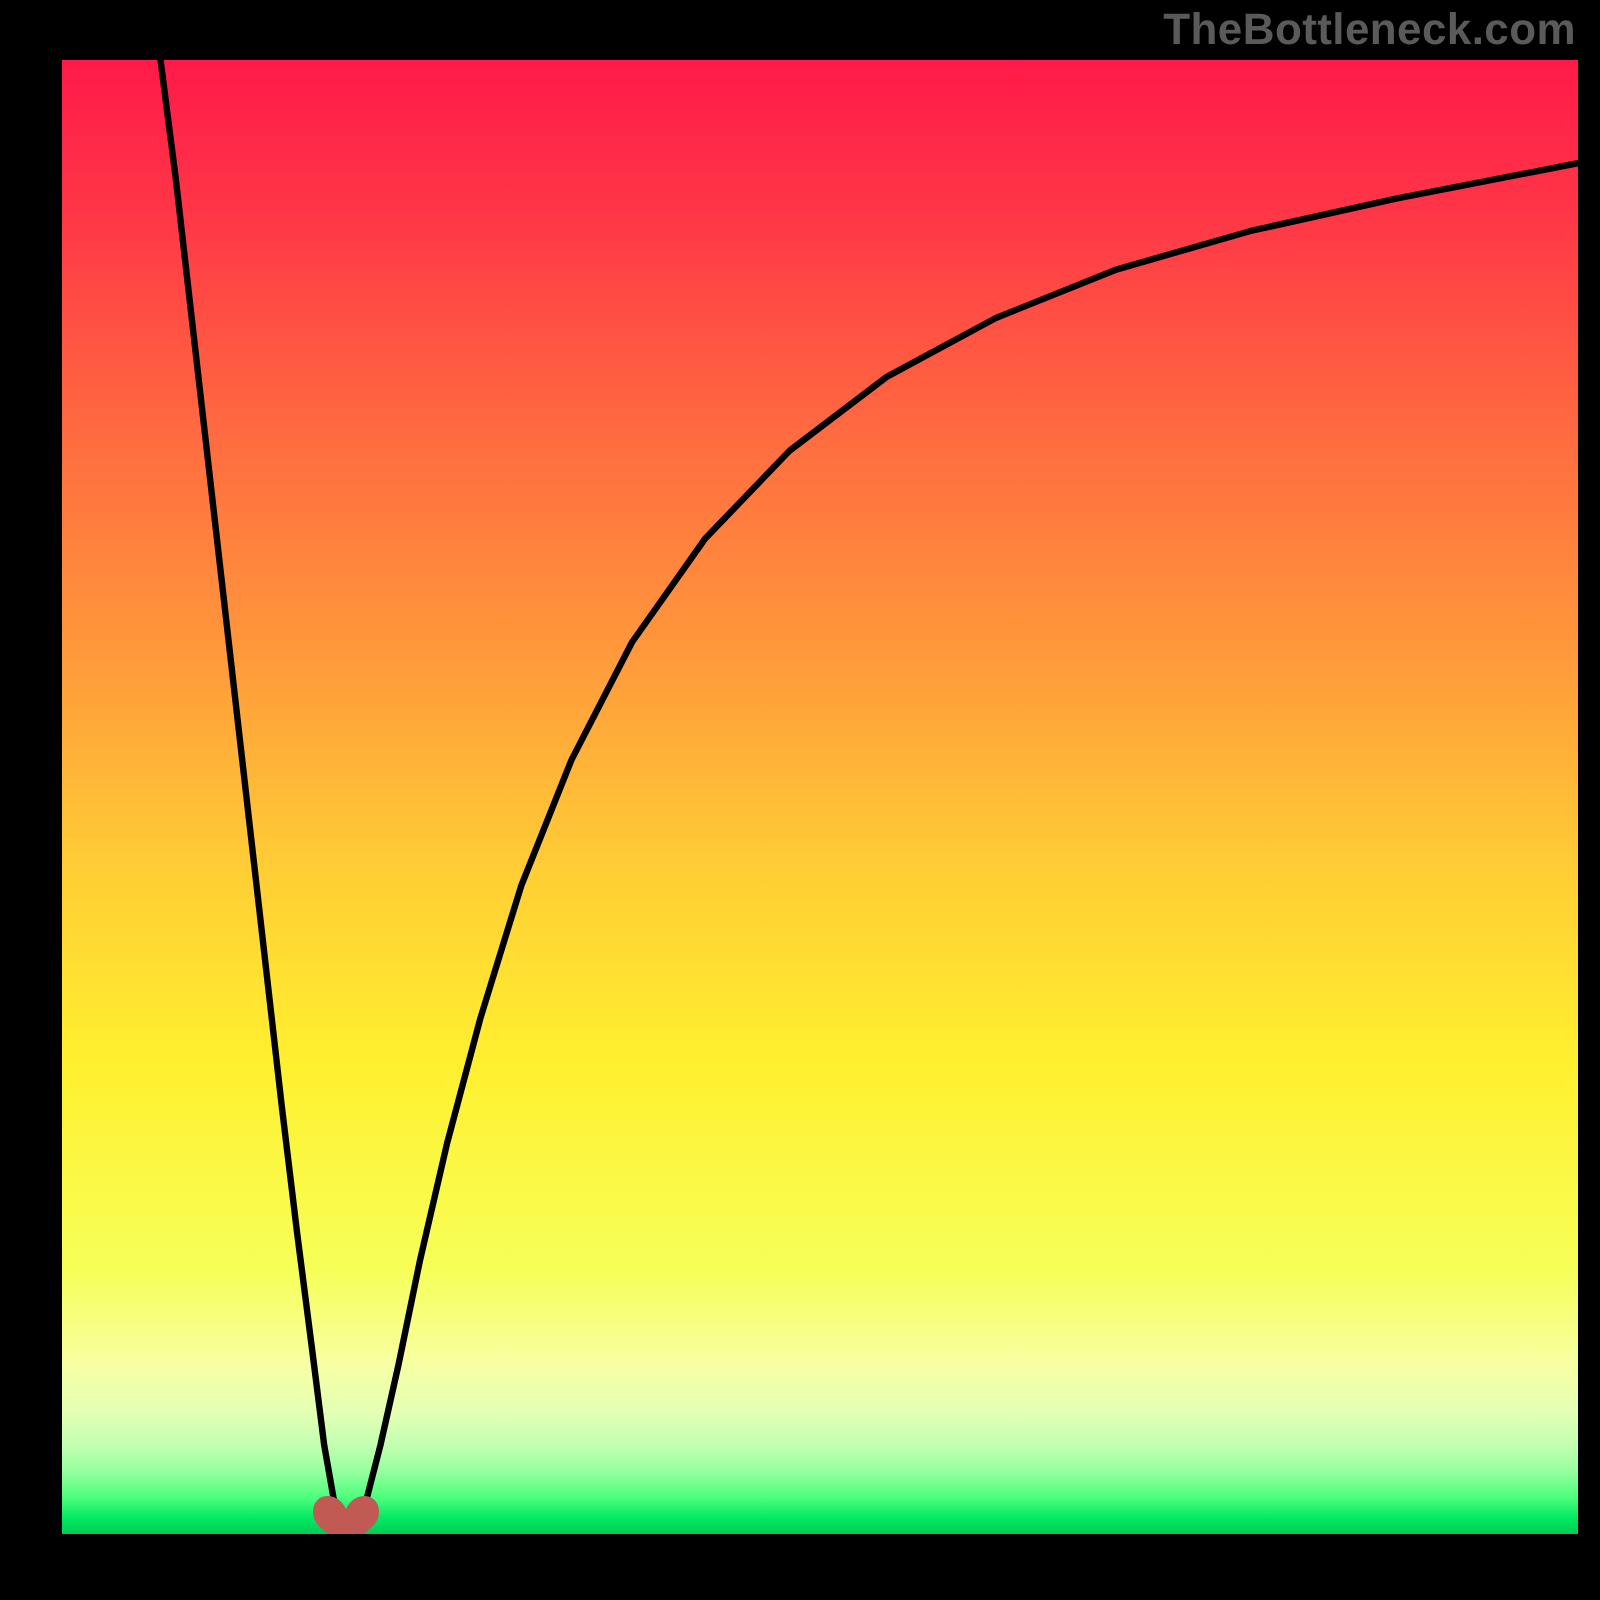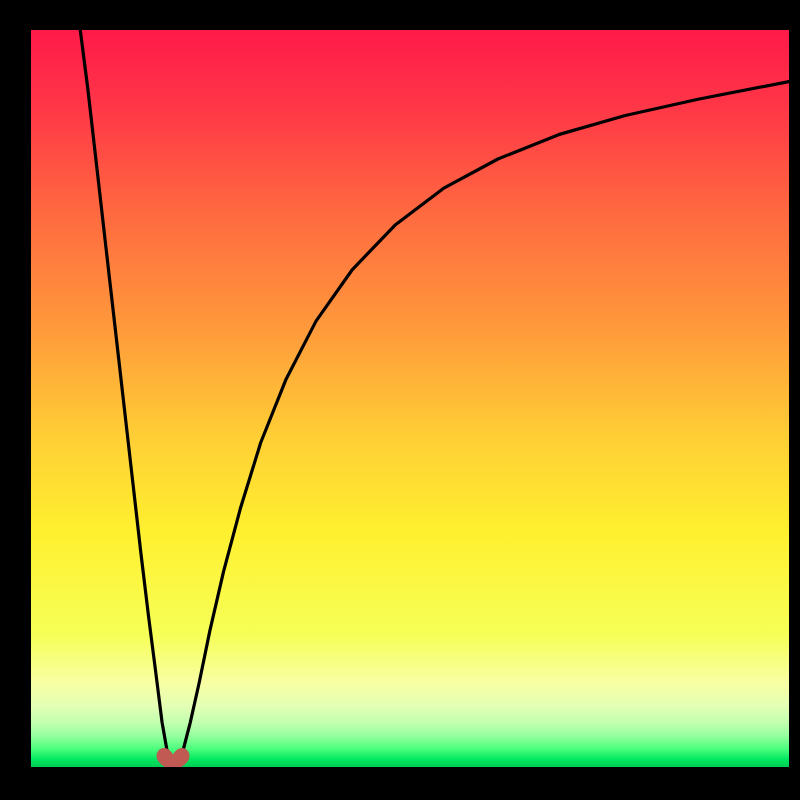--- a/index.html
+++ b/index.html
@@ -62,13 +62,14 @@
       </defs>
       <rect x="0" y="0" fill="url(#bg-grad)" width="758" height="737"></rect>
       <path fill="none" stroke="#000" stroke-width="3.2" stroke-linecap="round" stroke-linejoin="round" d="M49.27 0.00 L56.85 58.96 L64.43 125.29 L72.01 191.62 L79.59 257.95 L87.17 324.28 L94.75 390.61 L102.33 456.94 L109.91 523.27 L117.49 585.91 L125.07 644.88 L131.13 692.78 L135.68 718.58 L139.47 731.84 L142.50 737.00"></path>
       <path fill="none" stroke="#000" stroke-width="3.2" stroke-linecap="round" stroke-linejoin="round" d="M145.54 737.00 L151.60 722.26 L159.18 692.78 L168.28 652.25 L178.89 600.65 L192.53 541.69 L209.21 479.05 L229.67 412.72 L254.69 350.07 L285.01 291.12 L321.39 239.52 L363.84 195.31 L412.35 158.45 L466.93 128.98 L527.57 104.65 L594.27 85.49 L667.04 69.28 L758.00 51.59"></path>
       <g transform="translate(142,720) scale(1)">
           <path d="M 0 6 C -3 -4, -16 -4, -16 6 C -16 14, -6 17, 0 22 C 6 17, 16 14, 16 6 C 16 -4, 3 -4, 0 6 Z" fill="#c05a52" stroke="#c05a52" stroke-width="1"></path>
         </g>
     </svg>
   </div>
 
+  <div class="watermark">TheBottleneck.com</div>
 </div>
 
 </body></html>

